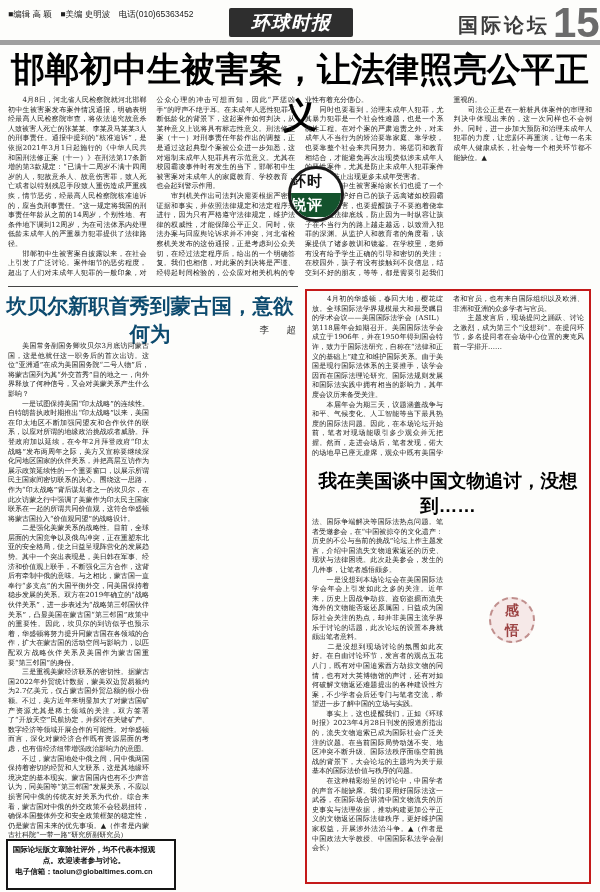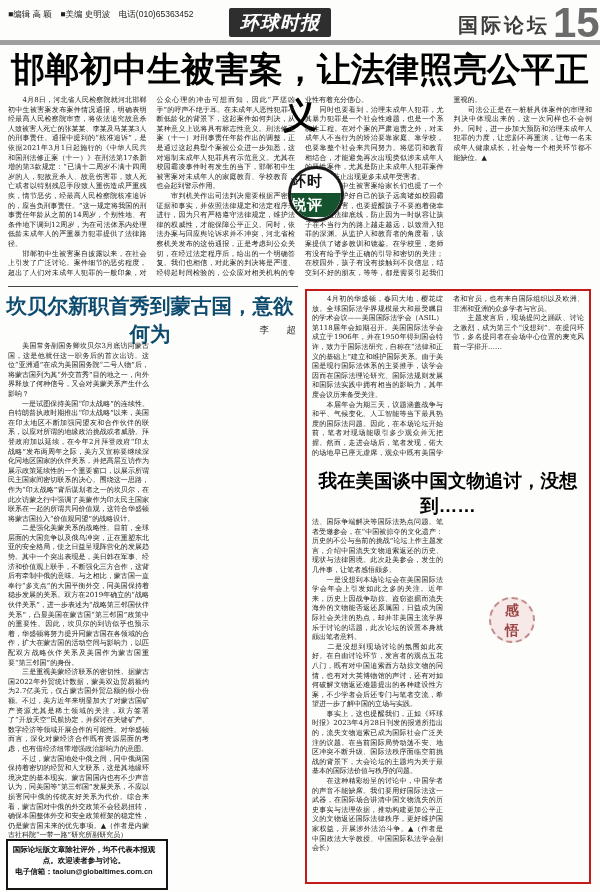--- a/index.html
+++ b/index.html
@@ -4,21 +4,21 @@
 <style>
   html,body{margin:0;padding:0;}
   body{
     width:600px;height:892px;background:#fdfdfb;position:relative;overflow:hidden;
     font-family:"DejaVu Serif", serif;color:#1c1c1c;
   }
   
   .hdr-left{position:absolute;left:8px;top:7px;width:220px;font-family:"Liberation Sans",sans-serif;}
   .hdr-line{font-size:8.5px;line-height:14px;color:#222;white-space:nowrap;}
   .masthead{
-    position:absolute;left:229px;top:8px;width:102px;height:29px;background:#2e2e2e;
+    position:absolute;left:229px;top:8px;width:124px;height:29px;background:#2e2e2e;
     color:#fff;font-family:"Liberation Sans",sans-serif;font-weight:bold;font-size:19px;
     line-height:29px;text-align:center;font-style:italic;letter-spacing:1px;border-radius:2px;
   }
   .section-title{
     position:absolute;left:458px;top:12px;font-family:"Liberation Sans",sans-serif;
     font-weight:900;font-size:20px;color:#3c3c3c;letter-spacing:3px;
   }
   .page-number{
     position:absolute;left:553px;top:-1px;font-family:"Liberation Sans",sans-serif;
     font-weight:900;font-size:42px;color:#6b6b6b;
@@ -41,21 +41,21 @@
   .headline2{
     position:absolute;left:0px;top:292px;width:300px;text-align:center;
     font-family:"Liberation Sans",sans-serif;font-weight:900;font-size:20.5px;color:#0c4a6e;
   }
   .byline{font-family:"DejaVu Serif",serif;font-size:9.5px;color:#333;text-align:right;letter-spacing:4px;}
   .byline2{position:absolute;left:0px;top:324px;width:300px;}
   .a2-body{position:absolute;left:8px;top:342px;width:292px;height:544px;column-count:2;}
   
   .footer-box{
     position:absolute;left:6px;top:839px;width:148px;height:44px;background:#fff;
-    border:2px solid #151515;padding:3px 8px 0 2px;text-align:center;
+    border:2px solid #151515;padding:3px 16px 0 2px;text-align:center;
     font-family:"Liberation Sans",sans-serif;font-weight:bold;font-size:7.5px;line-height:11px;color:#111;
   }
   
   .red-box{
     position:absolute;left:305px;top:289px;width:286px;height:595px;
     border:2.5px solid #c41a1a;background:#fdfdfb;padding:4px 5px 4px 5px;box-sizing:border-box;
   }
   .a3-intro{width:100%;height:168px;column-count:2;}
   .headline3{
     width:100%;text-align:center;font-family:"Liberation Sans",sans-serif;

